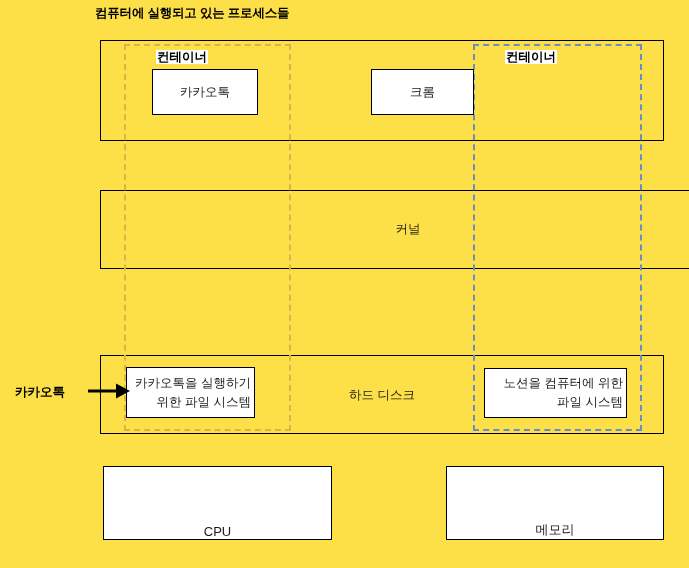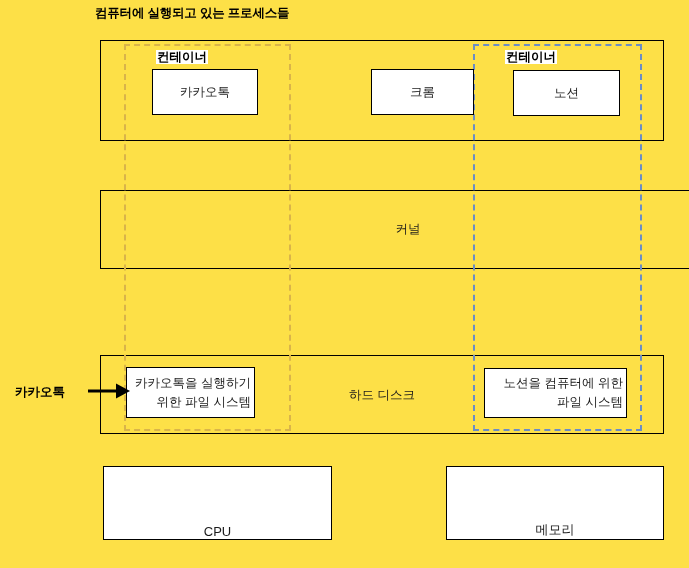--- a/index.html
+++ b/index.html
@@ -130,23 +130,20 @@
   <div class="abs container-caption" style="left:477px; top:50px;">컨테이너</div>
 
   <div class="abs node-box" style="left:152px; top:69px; width:106px; height:46px;">
     <span>카카오톡</span>
   </div>
 
   <div class="abs node-box" style="left:335px; top:69px; width:103px; height:46px;margin-left:36px;">
     <span>크롬</span>
   </div>
 
-  <div class="abs node-box" style="left:513px; top:70px; width:107px; height:46px;">
-    <span>노션</span>
-  </div>
 
   <div class="abs node-box multiline" style="left:126px; top:367px; width:129px; height:51px;">
     <span>카카오톡을 실행하기 위한 파일 시스템</span>
   </div>
 
   <div class="abs node-box multiline" style="left:484px; top:368px; width:143px; height:50px;">
     <span>노션을 컴퓨터에 위한 파일 시스템</span>
   </div>
 
   <div class="abs annot-label" style="left:15px; top:384px;">카카오톡</div>

